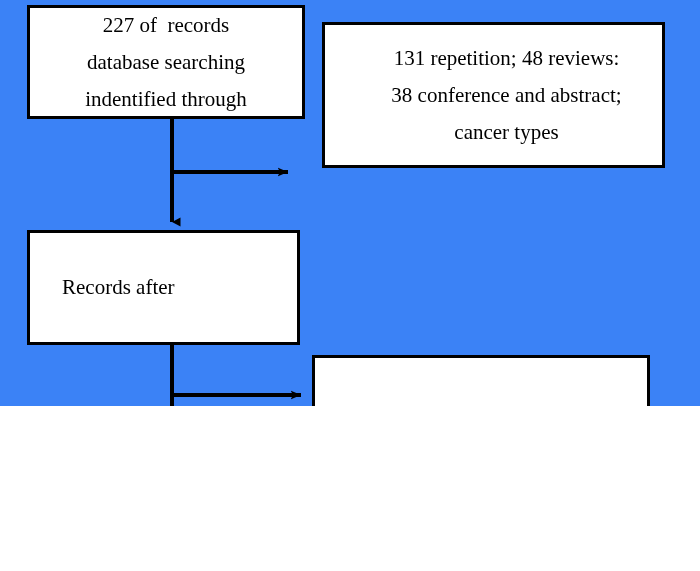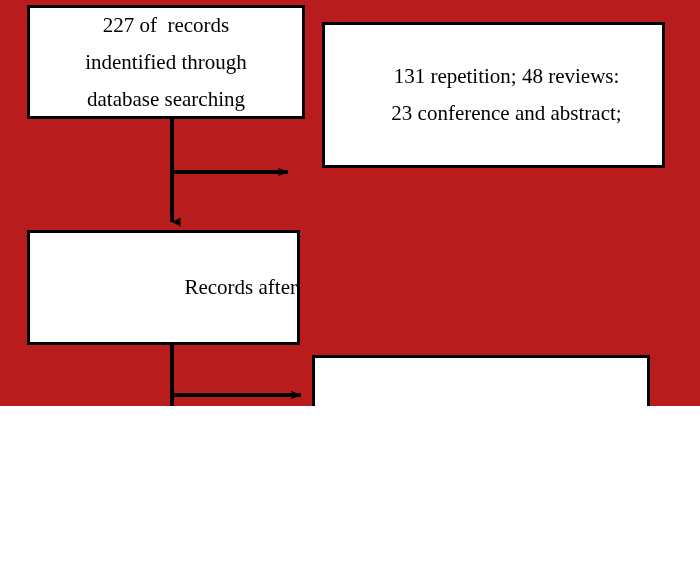--- a/index.html
+++ b/index.html
@@ -4,21 +4,21 @@
 <style>
   html, body {
     margin: 0;
     padding: 0;
     background: #ffffff;
   }
   #canvas {
     position: relative;
     width: 700px;
     height: 406px;
-    background: #b91c1c;
+    background: #3b82f6;
     font-family: "Liberation Serif", "DejaVu Serif", serif;
     color: #000000;
     overflow: hidden;
   }
   .flow-box {
     position: absolute;
     box-sizing: border-box;
     border: 3px solid #000000;
     background: #ffffff;
     display: flex;
@@ -27,22 +27,22 @@
   }
   .flow-box .line {
     font-size: 21px;
     line-height: 37px;
     white-space: pre;
   }
   .box-centered .line {
     text-align: center;
   }
   .box-left .line {
-    text-align: right;
-    padding-left: 44px;
+    text-align: left;
+    padding-left: 32px;
   }
   .box-left-sm .line {
     text-align: center;
     padding-left: 26px;
   }
   .n-italic {
     font-style: italic;
   }
 
   
@@ -72,27 +72,28 @@
     pointer-events: none;
   }
 </style>
 </head>
 <body>
 
 <div id="canvas">
 
   <div class="flow-box box-centered" id="box-identified">
     <div class="line">227 of  records</div>
+    <div class="line">database searching</div>
     <div class="line">indentified through</div>
-    <div class="line">database searching</div>
   </div>
 
   <div class="flow-box box-left-sm" id="box-excluded-1">
     <div class="line">131 repetition; 48 reviews:</div>
-    <div class="line">23 conference and abstract;</div>
+    <div class="line">38 conference and abstract;</div>
+    <div class="line">cancer types</div>
   </div>
 
   <div class="flow-box box-left" id="box-screened">
     <div class="line"><span>Records after</span></div>
   </div>
 
   <div class="flow-box box-left-sm" id="box-excluded-2">
   </div>
 
 

